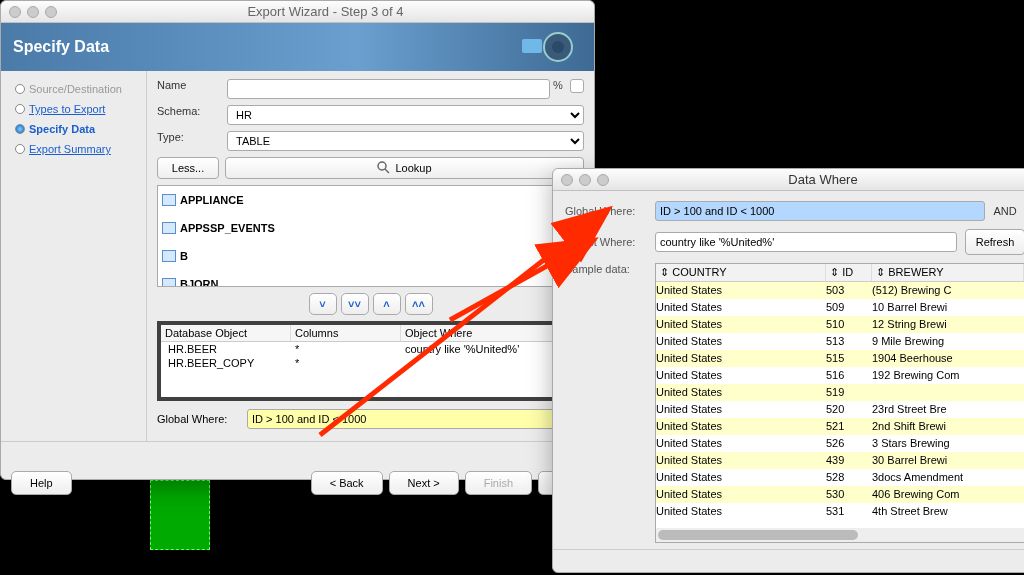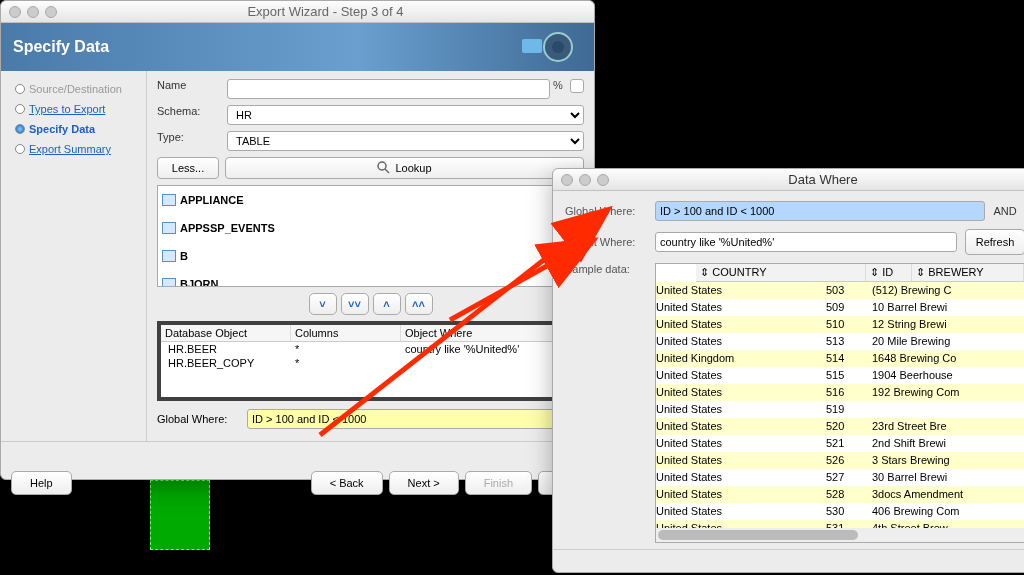--- a/index.html
+++ b/index.html
@@ -58,21 +58,21 @@
 .dw-title { flex: 1; text-align: center; color: #333; font-size: 13px; }
 .dw-body { padding: 10px 12px 6px; }
 .dw-row { display: flex; align-items: center; margin-bottom: 8px; }
 .dw-row label { width: 90px; color: #555; }
 .dw-row input { flex: 1; height: 20px; border: 1px solid #aaa; border-radius: 3px; padding: 0 4px; }
 .dw-row .and { width: 40px; text-align: center; color: #333; }
 .dw-row .refresh { width: 60px; height: 26px; margin-left: 8px; border: 1px solid #aaa; border-radius: 4px; background: linear-gradient(#fff,#eee); }
 .gw-sel { background: #b4d7ff; }
 .sample-lbl { color: #555; display: inline-block; width: 90px; vertical-align: top; }
 .sample-table { display: inline-block; width: 370px; height: 280px; border: 1px solid #aaa; background: #fff; overflow: hidden; position: relative; }
-.sample-table .thdr { display: flex; background: #f2f2f2; border-bottom: 1px solid #ccc; font-size: 11px; margin-left: 40px; }
+.sample-table .thdr { display: flex; background: #f2f2f2; border-bottom: 1px solid #ccc; font-size: 11px; }
 .sample-table .thdr div { padding: 2px 4px; border-right: 1px solid #ddd; }
 .th-country { width: 170px; } .th-id { width: 46px; } .th-brew { flex: 1; }
 .sample-rows { overflow: auto; height: 256px; }
 .srow { display: flex; font-family: "Courier New", monospace; font-size: 16px; line-height: 17px; }
 .srow:nth-child(odd) { background: #ffffcc; }
 .srow:nth-child(even) { background: #fff; }
 .srow .sc { white-space: nowrap; overflow: hidden; }
 .sc-country { width: 170px; } .sc-id { width: 46px; } .sc-brew { flex: 1; }
 .hscroll { position: absolute; bottom: 0; left: 0; right: 0; height: 14px; background: #eee; }
 .hscroll .thumb { position: absolute; left: 2px; top: 2px; height: 10px; width: 200px; background: #bbb; border-radius: 5px; }
@@ -257,26 +257,21 @@
               <div class="sc sc-brew">10 Barrel Brewi</div>
             </div>
             <div class="srow">
               <div class="sc sc-country">United States</div>
               <div class="sc sc-id">510</div>
               <div class="sc sc-brew">12 String Brewi</div>
             </div>
             <div class="srow">
               <div class="sc sc-country">United States</div>
               <div class="sc sc-id">513</div>
-              <div class="sc sc-brew">20 Mile Brewing</div>
-            </div>
-            <div class="srow">
-              <div class="sc sc-country">United Kingdom</div>
-              <div class="sc sc-id">514</div>
-              <div class="sc sc-brew">1648 Brewing Co</div>
+              <div class="sc sc-brew">9 Mile Brewing</div>
             </div>
             <div class="srow">
               <div class="sc sc-country">United States</div>
               <div class="sc sc-id">515</div>
               <div class="sc sc-brew">1904 Beerhouse</div>
             </div>
             <div class="srow">
               <div class="sc sc-country">United States</div>
               <div class="sc sc-id">516</div>
               <div class="sc sc-brew">192 Brewing Com</div>
@@ -295,21 +290,21 @@
               <div class="sc sc-id">521</div>
               <div class="sc sc-brew">2nd Shift Brewi</div>
             </div>
             <div class="srow">
               <div class="sc sc-country">United States</div>
               <div class="sc sc-id">526</div>
               <div class="sc sc-brew">3 Stars Brewing</div>
             </div>
             <div class="srow">
               <div class="sc sc-country">United States</div>
-              <div class="sc sc-id">527</div>
+              <div class="sc sc-id">439</div>
               <div class="sc sc-brew">30 Barrel Brewi</div>
             </div>
             <div class="srow">
               <div class="sc sc-country">United States</div>
               <div class="sc sc-id">528</div>
               <div class="sc sc-brew">3docs Amendment</div>
             </div>
             <div class="srow">
               <div class="sc sc-country">United States</div>
               <div class="sc sc-id">530</div>

